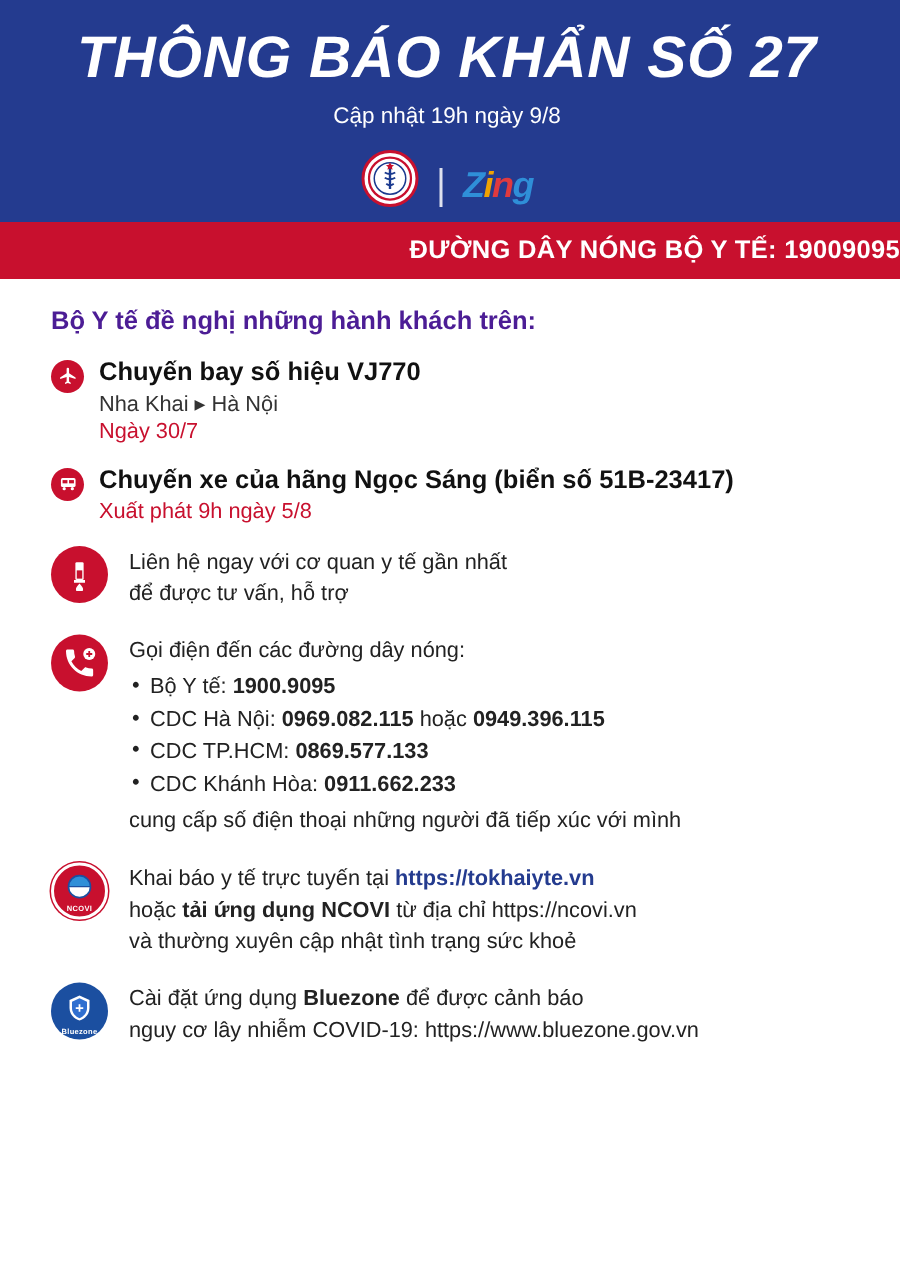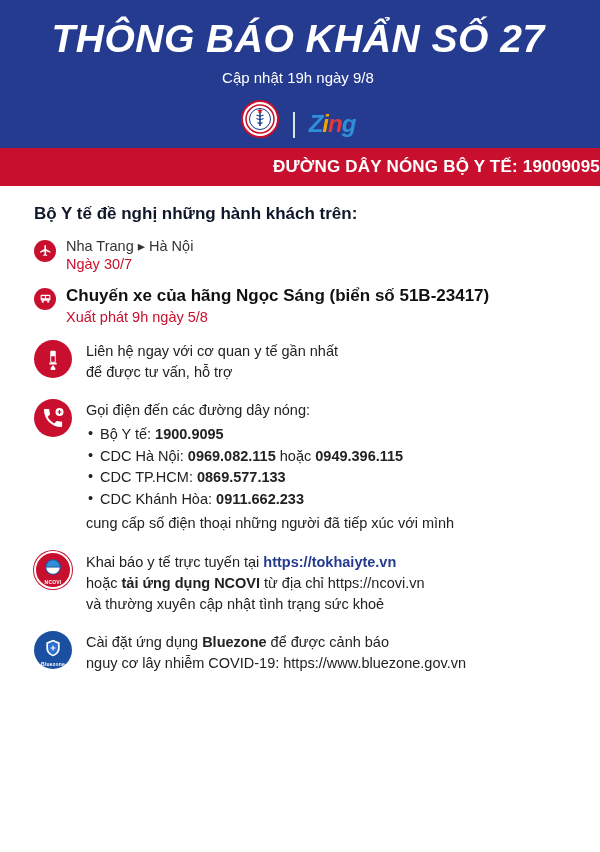--- a/index.html
+++ b/index.html
@@ -86,21 +86,21 @@
     padding: 9px 0;
     letter-spacing: 0.2px;
   }
 
   
   .content {
     padding: 18px 28px 0 34px;
     box-sizing: border-box;
   }
   .section-title {
-    color: #0f172a;
+    color: #4c1d95;
     font-size: 17px;
     font-weight: bold;
     margin: 0 0 14px 0;
   }
   .section-title.second {
     margin-top: 20px;
     margin-bottom: 14px;
   }
 
   .trip {
@@ -246,21 +246,22 @@
 
     <div class="section-title">Bộ Y tế đề nghị những hành khách trên:</div>
 
     <div class="trip">
       <div class="trip-icon">
         <svg width="13" height="13" viewBox="0 0 24 24" aria-hidden="true">
           <path fill="#ffffff" d="M21 16v-2l-8-5V3.5a1.5 1.5 0 0 0-3 0V9l-8 5v2l8-2.5V19l-2 1.5V22l3.5-1 3.5 1v-1.5L13 19v-5.5z"></path>
         </svg>
       </div>
       <div class="trip-body">
-        <div class="trip-route">Nha Trang ▸ Hà Nội</div>
+        <div class="trip-head">Chuyến bay số hiệu VJ770</div>
+        <div class="trip-route">Nha Khai ▸ Hà Nội</div>
         <div class="trip-date">Ngày 30/7</div>
       </div>
     </div>
 
     <div class="trip">
       <div class="trip-icon">
         <svg width="13" height="13" viewBox="0 0 24 24" aria-hidden="true">
           <rect x="3" y="5" width="18" height="11" rx="2" fill="#ffffff"></rect>
           <rect x="5" y="7.5" width="6" height="4" fill="#c8102e"></rect>
           <rect x="13" y="7.5" width="6" height="4" fill="#c8102e"></rect>

